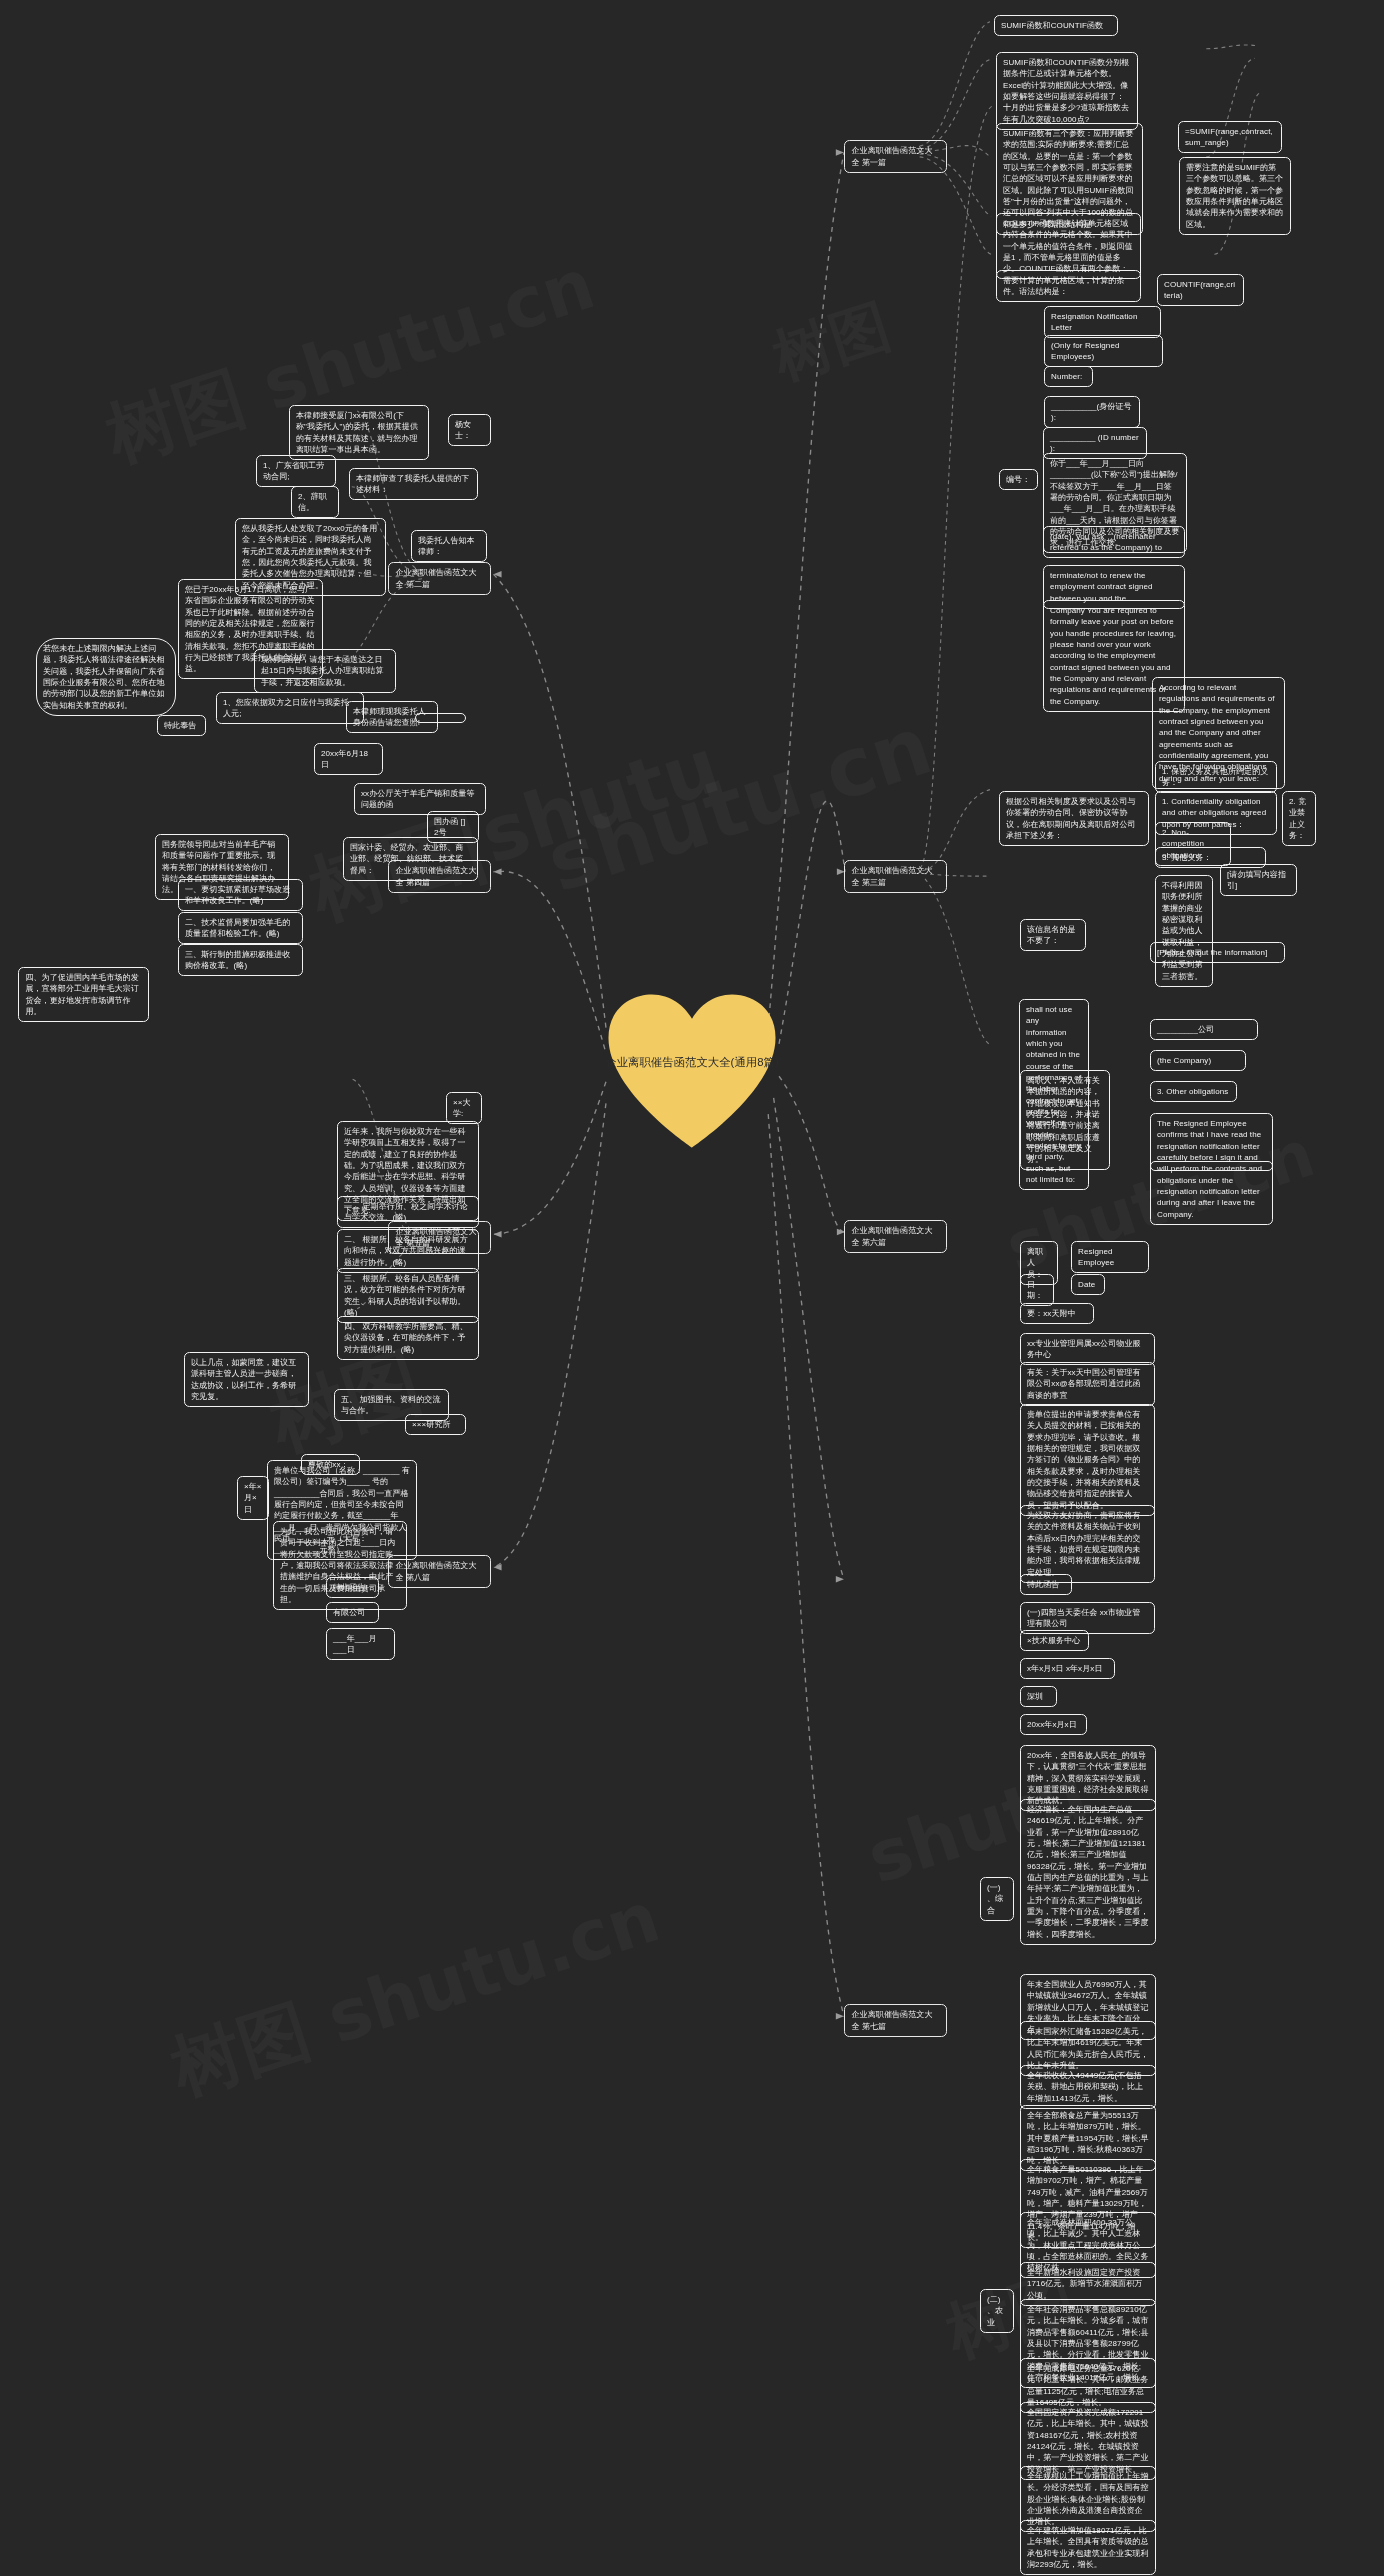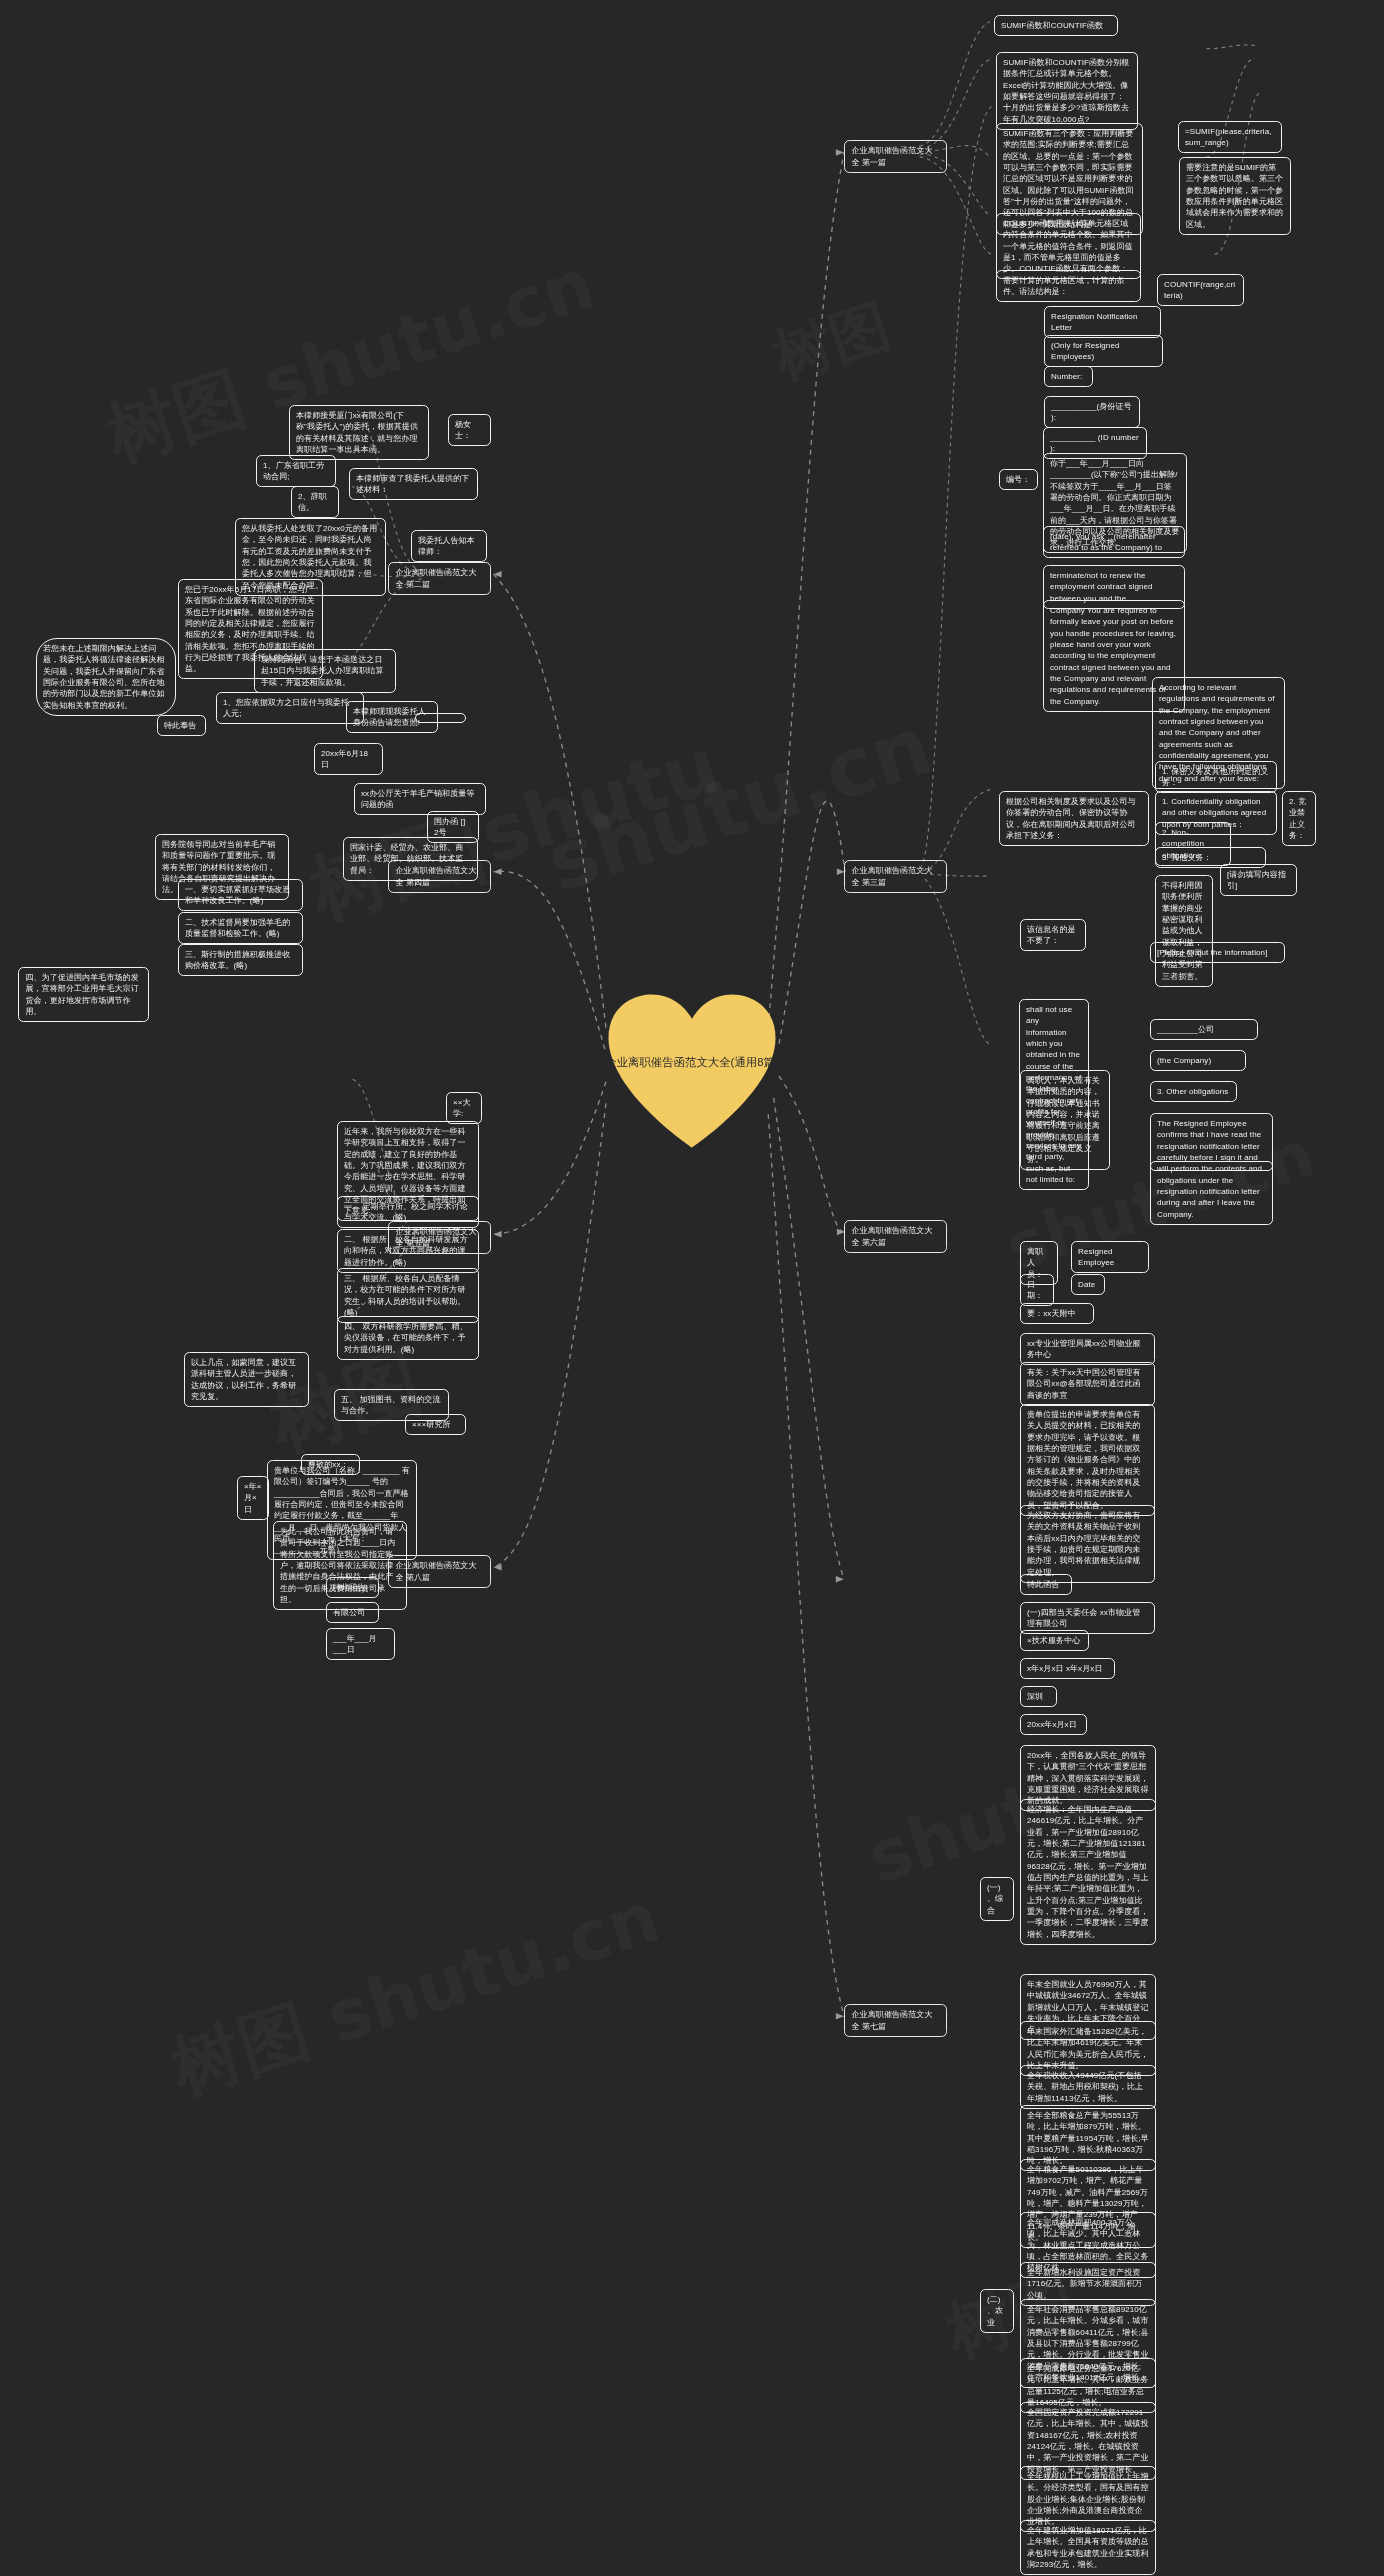--- a/index.html
+++ b/index.html
@@ -150,21 +150,21 @@
   <div class="node branch" style="left:844px;top:860px;width:103px;">企业离职催告函范文大全 第三篇</div>
   <div class="node branch" style="left:388px;top:860px;width:103px;">企业离职催告函范文大全 第四篇</div>
   <div class="node branch" style="left:388px;top:1221px;width:103px;">企业离职催告函范文大全 第五篇</div>
   <div class="node branch" style="left:844px;top:1220px;width:103px;">企业离职催告函范文大全 第六篇</div>
   <div class="node branch" style="left:844px;top:2004px;width:103px;">企业离职催告函范文大全 第七篇</div>
   <div class="node branch" style="left:388px;top:1555px;width:103px;">企业离职催告函范文大全 第八篇</div>
 
   <div class="node" style="left:994px;top:15px;width:124px;">SUMIF函数和COUNTIF函数</div>
   <div class="node" style="left:996px;top:52px;width:142px;">SUMIF函数和COUNTIF函数分别根据条件汇总或计算单元格个数。Excel的计算功能因此大大增强。像如要解答这些问题就容易得很了：十月的出货量是多少?道琼斯指数去年有几次突破10,000点?</div>
   <div class="node" style="left:996px;top:123px;width:147px;">SUMIF函数有三个参数：应用判断要求的范围;实际的判断要求;需要汇总的区域。总要的一点是：第一个参数可以与第三个参数不同，即实际需要汇总的区域可以不是应用判断要求的区域。因此除了可以用SUMIF函数回答"十月份的出货量"这样的问题外，还可以回答"列表中大于100的数的总和是多少?"其语法结构是：</div>
-  <div class="node" style="left:1178px;top:121px;width:104px;">=SUMIF(please,criteria, sum_range)</div>
+  <div class="node" style="left:1178px;top:121px;width:104px;">=SUMIF(range,contract, sum_range)</div>
   <div class="node" style="left:1179px;top:157px;width:112px;">需要注意的是SUMIF的第三个参数可以忽略。第三个参数忽略的时候，第一个参数应用条件判断的单元格区域就会用来作为需要求和的区域。</div>
   <div class="node" style="left:996px;top:213px;width:145px;">COUNTIF函数用来计算单元格区域内符合条件的单元格个数。如果其中一个单元格的值符合条件，则返回值是1，而不管单元格里面的值是多少。COUNTIF函数只有两个参数：</div>
   <div class="node" style="left:996px;top:270px;width:145px;">需要计算的单元格区域，计算的条件。语法结构是：</div>
   <div class="node" style="left:1157px;top:274px;width:87px;">COUNTIF(range,criteria)</div>
 
   <div class="node" style="left:448px;top:414px;width:43px;">杨女士：</div>
   <div class="node" style="left:289px;top:405px;width:140px;">本律师接受厦门xx有限公司(下称"我委托人")的委托，根据其提供的有关材料及其陈述，就与您办理离职结算一事出具本函。</div>
   <div class="node" style="left:349px;top:468px;width:129px;">本律师审查了我委托人提供的下述材料：</div>
   <div class="node" style="left:256px;top:455px;width:80px;">1、广东省职工劳动合同;</div>
   <div class="node" style="left:291px;top:486px;width:48px;">2、辞职信。</div>

